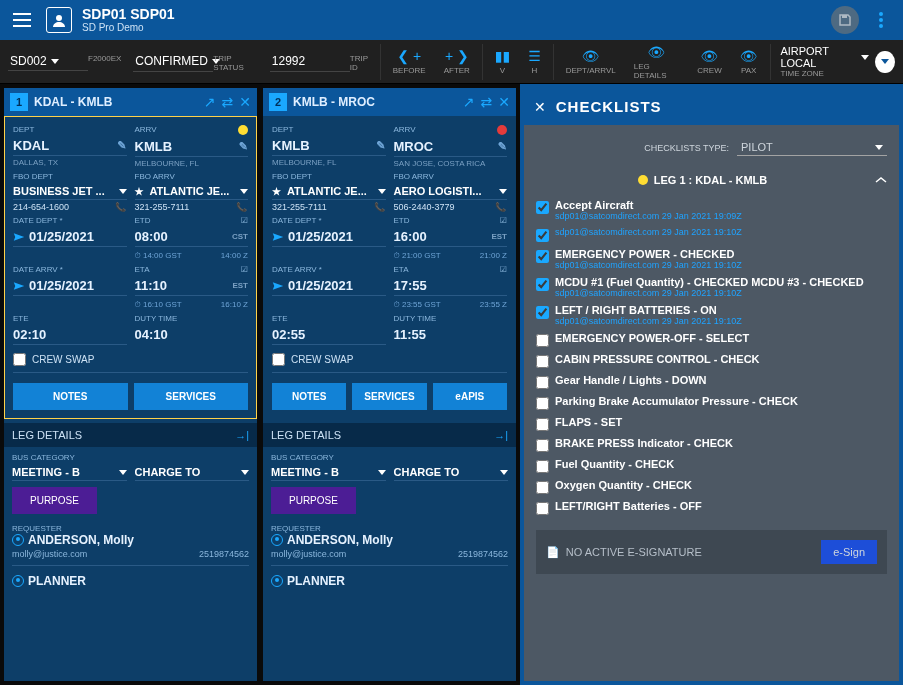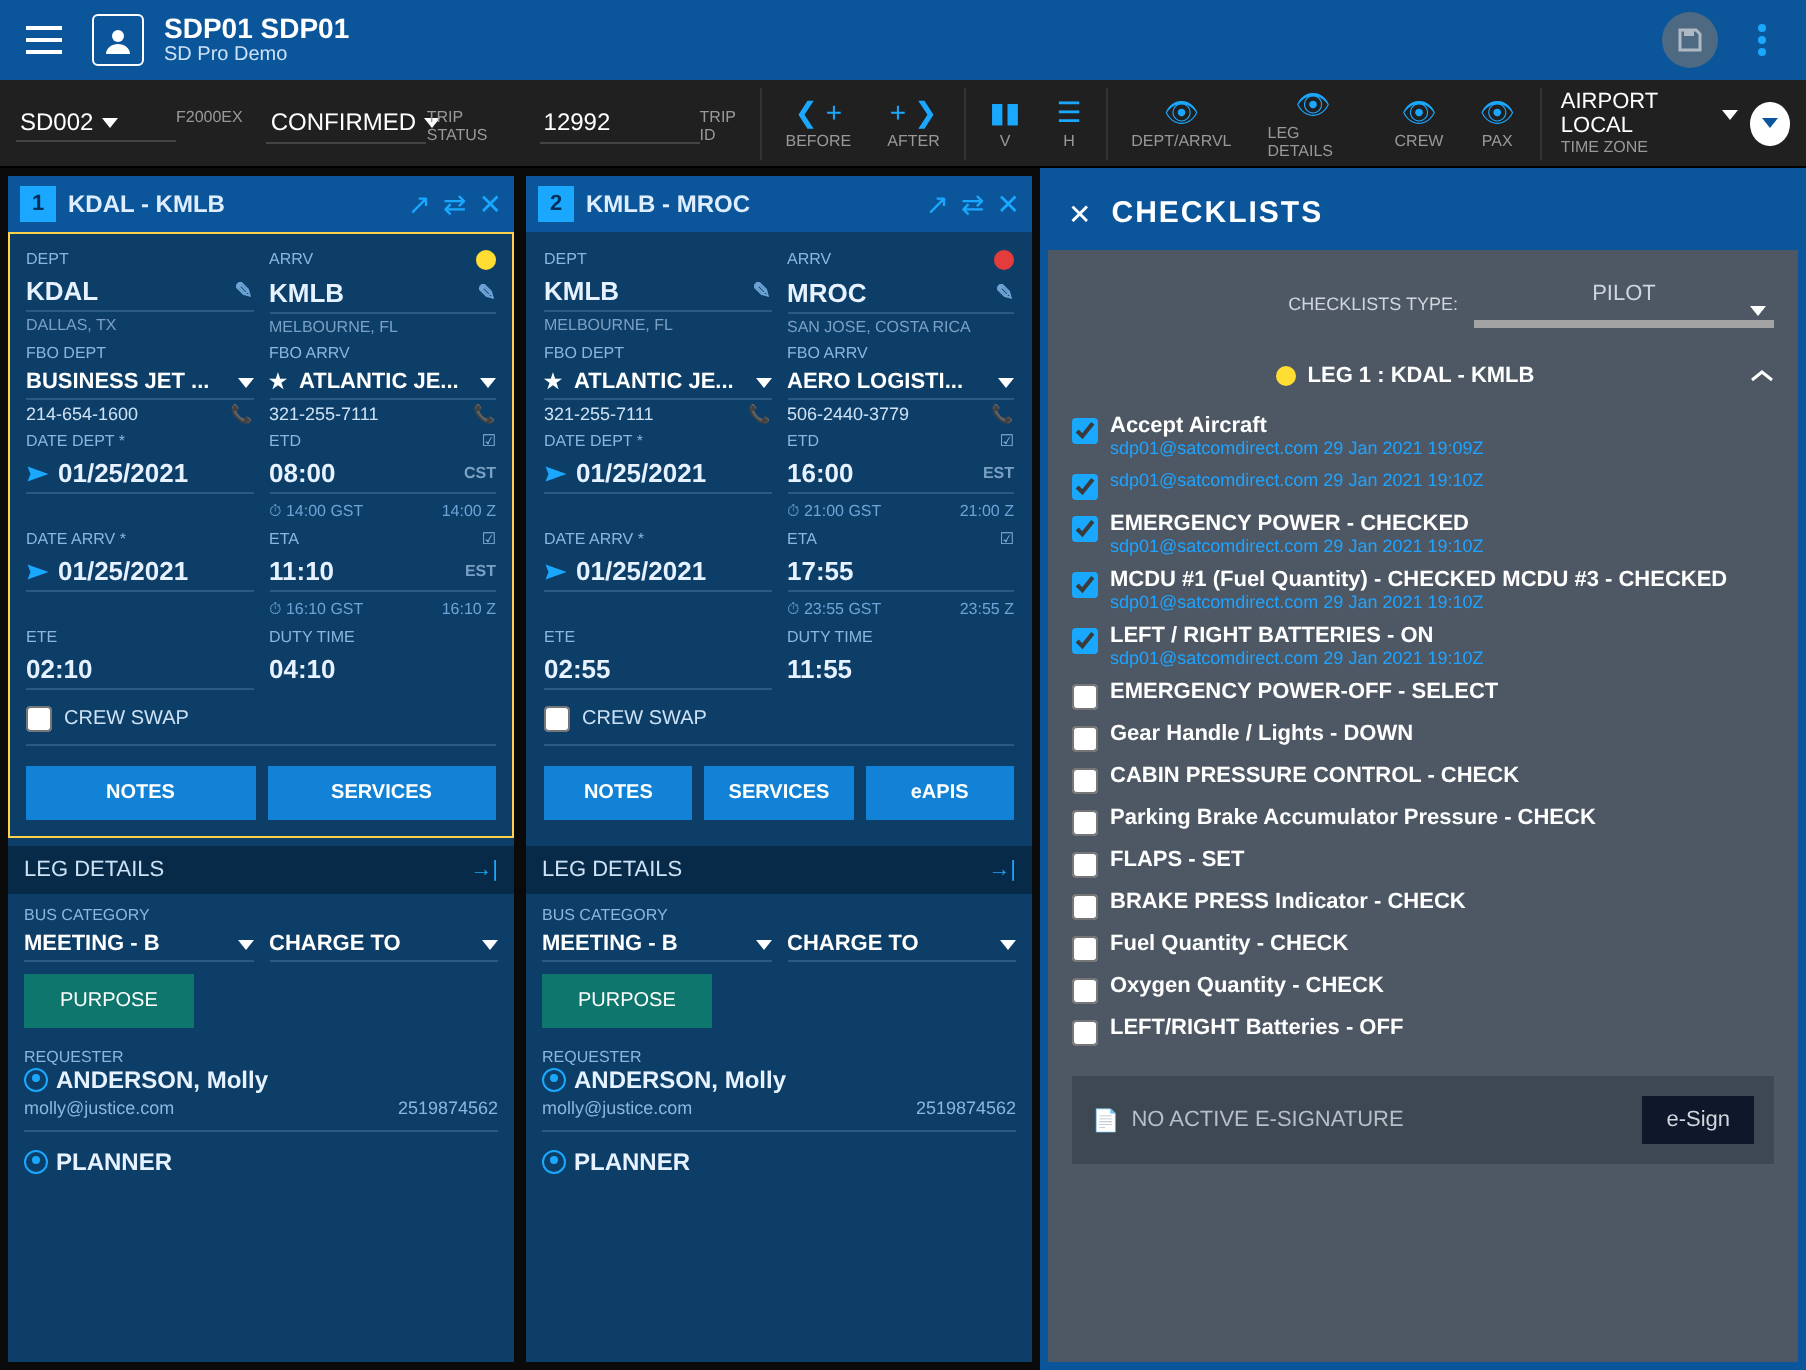--- a/index.html
+++ b/index.html
@@ -53,42 +53,42 @@
   .phone { font-size:9px; color:#cde2f5; display:flex; align-items:center; gap:4px;}
   .plane { width:12px; height:12px; display:inline-block;}
   .tz-sub { font-size:8px; color:#6ea4d6; display:flex; justify-content:space-between; padding-top:2px;}
   .chk { display:flex; align-items:center; gap:6px; font-size:10px; color:#cde2f5; margin-top:4px; border-bottom:1px solid #2a5a86; padding-bottom:6px;}
   .chk input { accent-color:#1aa8ff;}
   .btns { display:flex; gap:6px; margin-top:6px;}
   .btn { flex:1; background:#1282d6; color:#fff; font-size:10px; font-weight:600; text-align:center; padding:8px 0; cursor:pointer; border:none;}
   .section-head { background:#072a49; padding:6px 8px; font-size:11px; color:#cde2f5; display:flex; align-items:center; margin-top:4px;}
   .section-head .arr { margin-left:auto; color:#1aa8ff; cursor:pointer;}
   .details { padding:6px 8px;}
-  .purpose { background:#0f766e; color:#fff; font-size:10px; padding:8px 18px; border:none; margin-top:6px; cursor:pointer;}
+  .purpose { background:#4c1d95; color:#fff; font-size:10px; padding:8px 18px; border:none; margin-top:6px; cursor:pointer;}
   .req-name { font-size:12px; font-weight:700; color:#e6f2ff; display:flex; align-items:center; gap:4px;}
   .req-email { font-size:9px; color:#8bb7dd; display:flex; justify-content:space-between; border-bottom:1px solid #2a5a86; padding:2px 0 6px;}
   .user-ico { width:12px;height:12px;border:1px solid #1aa8ff;border-radius:50%;display:inline-block;position:relative;}
   .user-ico::after{content:"";position:absolute;width:4px;height:4px;border-radius:50%;background:#1aa8ff;top:2px;left:3px;}
 
   
   .panel { flex:1; background:#0b569b; display:flex; flex-direction:column; overflow:hidden;}
   .panel-head { padding:14px 14px 10px; display:flex; align-items:center; gap:10px;}
   .panel-head .close { font-size:14px; cursor:pointer;}
   .panel-head .title { font-size:15px; font-weight:700; letter-spacing:1px;}
   .panel-body { background:#4d5864; flex:1; margin:0 4px 4px; padding:10px 12px; overflow-y:auto;}
   .ptype { display:flex; align-items:center; gap:8px; font-size:9px; color:#cfd6dd; justify-content:flex-end; padding:4px 0 12px;}
-  .ptype .sel { border-bottom:4px solid #a3a3a3; padding:2px 4px; width:150px; font-size:11px; display:flex; align-items:center; cursor:pointer;flex-direction:column;}
+  .ptype .sel { border-bottom:1px solid #a3a3a3; padding:2px 4px; width:150px; font-size:11px; display:flex; align-items:center; cursor:pointer;}
   .leg-title-row { display:flex; align-items:center; gap:6px; font-size:11px; font-weight:700; padding:6px 0 10px; cursor:pointer;}
   .leg-title-row .chev { margin-left:auto;}
   .item { display:flex; gap:6px; align-items:flex-start; padding:3px 0;}
   .item input { margin-top:2px; accent-color:#1aa8ff;}
   .item-title { font-size:11px; font-weight:600;}
   .item-meta { font-size:9px; color:#1fa3ff;}
   .esig { background:#3e4852; margin-top:12px; padding:10px; display:flex; align-items:center; gap:6px; font-size:11px; color:#b6bfc9;}
-  .esig .btn2 { margin-left:auto; background:#0f172a; padding:6px 12px; border:none; color:#cfd6dd; font-size:11px; cursor:pointer;}
+  .esig .btn2 { margin-left:auto; background:#1d4ed8; padding:6px 12px; border:none; color:#cfd6dd; font-size:11px; cursor:pointer;}
   svg { display:block;}
 </style>
 </head>
 <body>
 
 <div class="header">
   <div class="icon-btn">
     <svg width="18" height="14" viewBox="0 0 18 14">
         <path d="M0 1h18M0 7h18M0 13h18" stroke="#fff" stroke-width="2"></path>
       </svg>
@@ -464,27 +464,27 @@
   </div>
           <div class="item">
     <input type="checkbox" style="">
     <div>
               <div class="item-title">EMERGENCY POWER-OFF - SELECT</div>
             </div>
   </div>
           <div class="item">
     <input type="checkbox" style="">
     <div>
+              <div class="item-title">CABIN PRESSURE CONTROL - CHECK</div>
+            </div>
+  </div>
+          <div class="item">
+    <input type="checkbox" style="">
+    <div>
               <div class="item-title">Gear Handle / Lights - DOWN</div>
-            </div>
-  </div>
-          <div class="item">
-    <input type="checkbox" style="">
-    <div>
-              <div class="item-title">CABIN PRESSURE CONTROL - CHECK</div>
             </div>
   </div>
           <div class="item">
     <input type="checkbox" style="">
     <div>
               <div class="item-title">Parking Brake Accumulator Pressure - CHECK</div>
             </div>
   </div>
           <div class="item">
     <input type="checkbox" style="">

